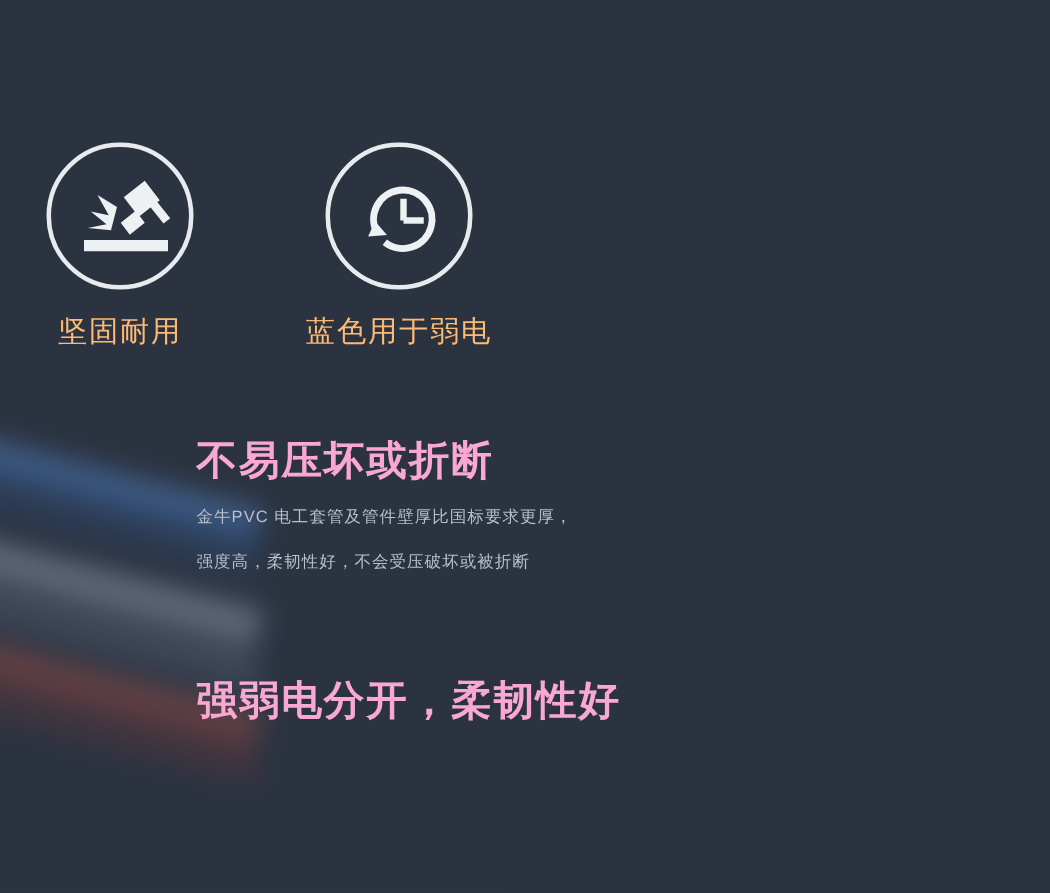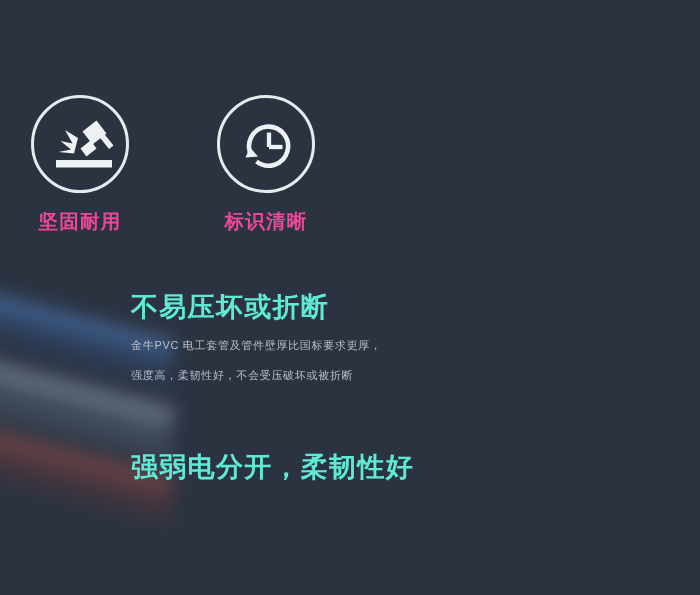--- a/index.html
+++ b/index.html
@@ -120,39 +120,38 @@
     left: 0;
     top: 0;
     width: 98px;
     height: 98px;
     display: block;
   }
   .feature-label {
     margin-top: 19px;
     font-size: 19.5px;
     letter-spacing: 1.2px;
-    color: #ec4899;
+    color: #fdba74;
     line-height: 1;
     white-space: nowrap;
-    font-weight: bold;
   }
 
   
   .block {
     position: absolute;
     left: 131px;
     width: 520px;
   }
   #block-1 { top: 292px; }
   #block-2 { top: 452px; }
 
   .block-title {
     font-size: 27px;
     font-weight: bold;
-    color: #5eead4;
+    color: #f9a8d4;
     letter-spacing: 1.3px;
     line-height: 1.18;
     margin: 0 0 16px 0;
     white-space: nowrap;
   }
   .block-line {
     font-size: 11px;
     color: #b8bfc9;
     letter-spacing: 0.7px;
     line-height: 1;
@@ -206,21 +205,21 @@
           </g>
 
           <path d="M30.0 49.5 L38.0 58.6 L25.4 59.6 Z" fill="#eef1f3"></path>
           <g fill="none" stroke="#eef1f3" stroke-width="4.3" stroke-linecap="butt">
 
             <path d="M49 49 L49 34.5"></path>
             <path d="M49 49 L62.5 49"></path>
           </g>
         </svg>
       </div>
-      <div class="feature-label">标识清晰</div>
+      <div class="feature-label">蓝色用于弱电</div>
     </div>
 
 
   </div>
 
   <div class="block" id="block-1">
     <h2 class="block-title">不易压坏或折断</h2>
     <p class="block-line">金牛PVC 电工套管及管件壁厚比国标要求更厚，</p>
     <p class="block-line">强度高，柔韧性好，不会受压破坏或被折断</p>
   </div>

